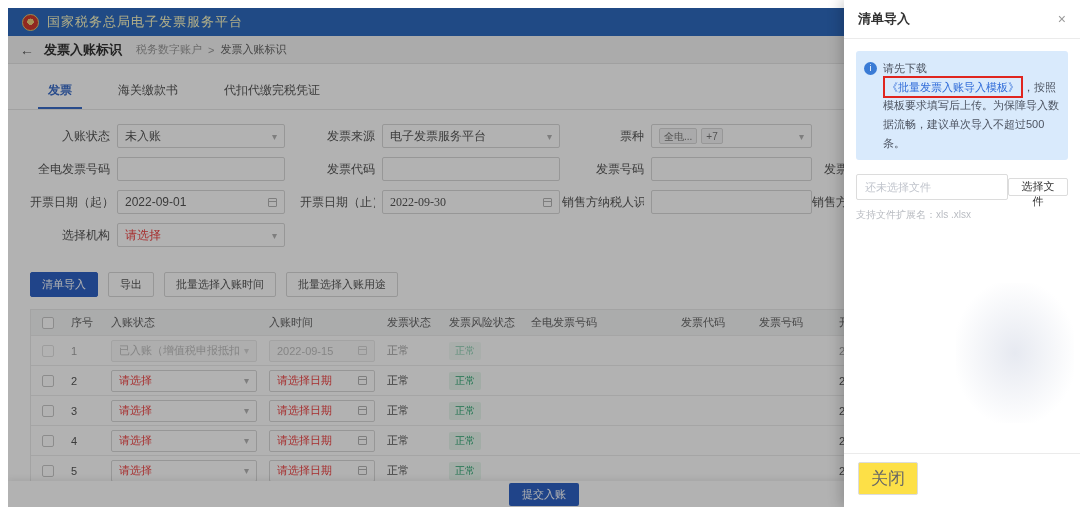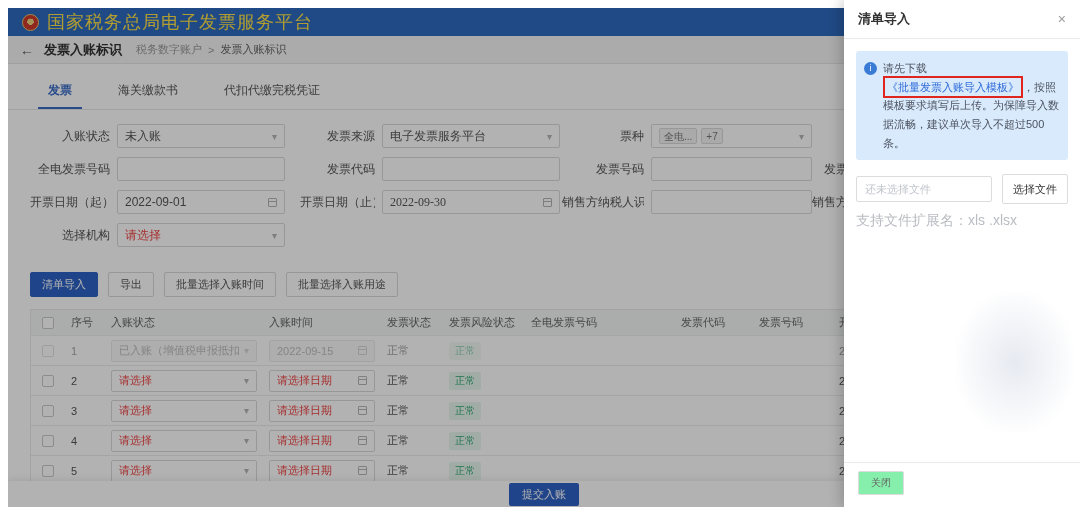--- a/index.html
+++ b/index.html
@@ -3,21 +3,21 @@
 <meta charset="utf-8">
 <style>
   * { margin:0; padding:0; box-sizing:border-box; }
   body { font-family:"Liberation Sans","DejaVu Sans",sans-serif; background:#e9e9e9; }
   .stage { position:relative; width:1080px; height:507px; background:#fff; overflow:hidden; }
   .app { position:absolute; left:8px; top:8px; right:0; bottom:0; background:#fff; overflow:hidden; }
 
   
   .topbar { height:28px; background:#2e6bbf; display:flex; align-items:center; padding-left:14px; }
   .emblem { width:17px; height:17px; border-radius:50%; background:radial-gradient(circle at 50% 45%, #f0d37a 0 28%, #cf3a2e 30% 100%); border:1px solid #e8c66a; margin-right:8px; flex:none; }
-  .topbar-title { color:#fde047; font-size:18px; letter-spacing:1px; }
+  .topbar-title { color:#fef9c3; font-size:13px; letter-spacing:1px; }
 
   
   .pagehead { height:28px; background:#f5f5f5; border-bottom:1px solid #e6e6e6; display:flex; align-items:center; padding-left:12px; }
   .back-arrow { font-size:14px; color:#555; cursor:pointer; margin-right:10px; }
   .page-title { font-size:13px; font-weight:bold; color:#333; margin-right:14px; }
   .crumbs { font-size:11px; color:#9a9a9a; display:flex; align-items:center; gap:6px; }
   .crumb-cur { color:#666; }
 
   
   .tabs { display:flex; gap:26px; padding:16px 0 0 30px; border-bottom:1px solid #e7e7e7; }
@@ -97,28 +97,28 @@
   .d-title { font-size:13px; font-weight:bold; color:#333; }
   .d-close { font-size:14px; color:#999; cursor:pointer; line-height:1; }
   .d-body { flex:1; position:relative; }
   .alert { margin:12px 12px 0; background:#d9eafc; border-radius:3px; padding:8px 9px 8px 8px;
            font-size:11px; line-height:1.7; color:#4c5360; display:flex; }
   .info-ic { flex:none; width:13px; height:13px; border-radius:50%; background:#3a7bd5; color:#fff;
              font-size:9px; line-height:13px; text-align:center; margin:3px 6px 0 0; font-style:normal; }
   .alert a { color:#2f6bd8; text-decoration:none; }
   .red-note { display:inline-block; border:2px solid #e0251f; padding:0 2px; margin:-2px 0; }
   .filerow { display:flex; align-items:center; justify-content:space-between; margin:14px 12px 0; }
-  .fileinput { width:136px; height:26px; border:1px solid #dcdcdc; border-radius:2px; padding:0 8px;
+  .fileinput { width:152px; height:26px; border:1px solid #dcdcdc; border-radius:2px; padding:0 8px;
                font-size:11px; color:#555; font-family:inherit; }
   .fileinput::placeholder { color:#c0c4cc; }
-  .btn-choose { height:30px; background:#fff; border:1px solid #dcdcdc; border-radius:2px; font-size:11px;
+  .btn-choose { height:18px; background:#fff; border:1px solid #dcdcdc; border-radius:2px; font-size:11px;
                 color:#333; padding:0 10px; cursor:pointer; }
-  .exthint { margin:8px 12px 4px; font-size:14px; color:#b9bcc2; }
+  .exthint { margin:8px 12px 4px; font-size:10px; color:#b9bcc2; }
   .d-foot { border-top:1px solid #ebebeb; padding:8px 14px 12px; }
-  .btn-close { background:#86efac; border:1px solid #dcdcdc; border-radius:2px; font-size:10px; color:#666;
+  .btn-close { background:#fde047; border:1px solid #dcdcdc; border-radius:2px; font-size:17px; color:#666;
                padding:4px 12px; cursor:pointer; }
   .watermark { position:absolute; right:6px; bottom:30px; width:118px; height:140px; border-radius:8px;
                background:radial-gradient(ellipse at center, rgba(222,226,236,.75), rgba(255,255,255,0) 75%); }
 </style>
 </head>
 <body>
 
 <div class="stage">
   <div class="app">
 

